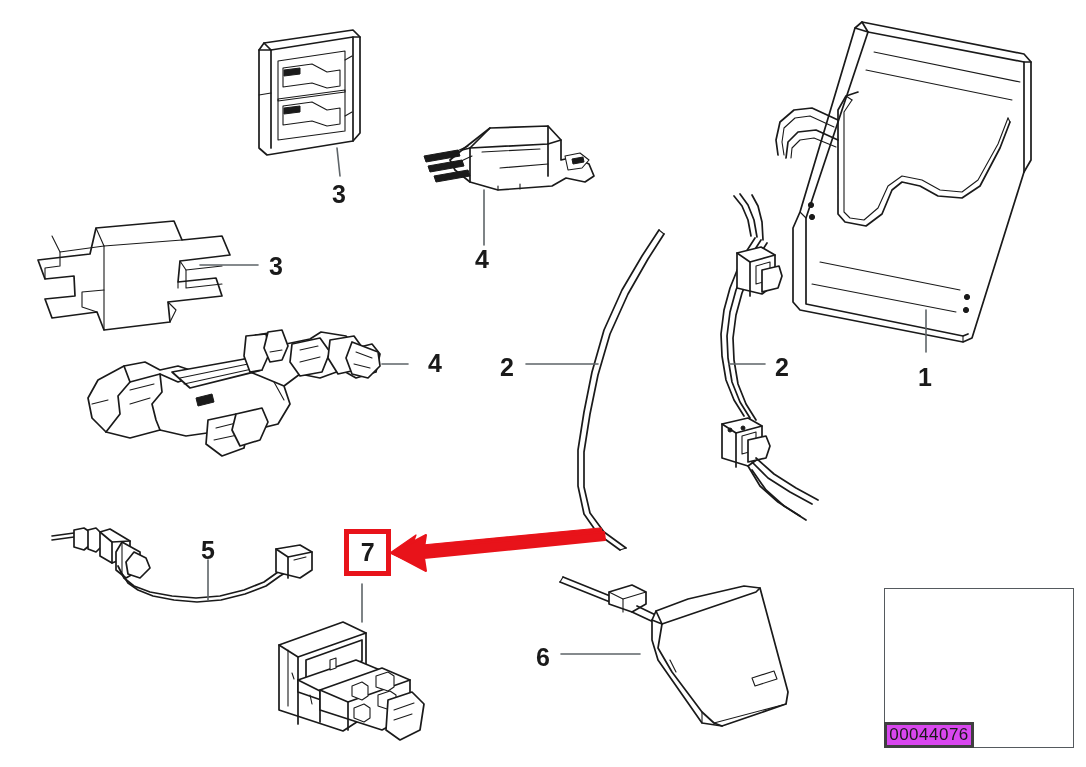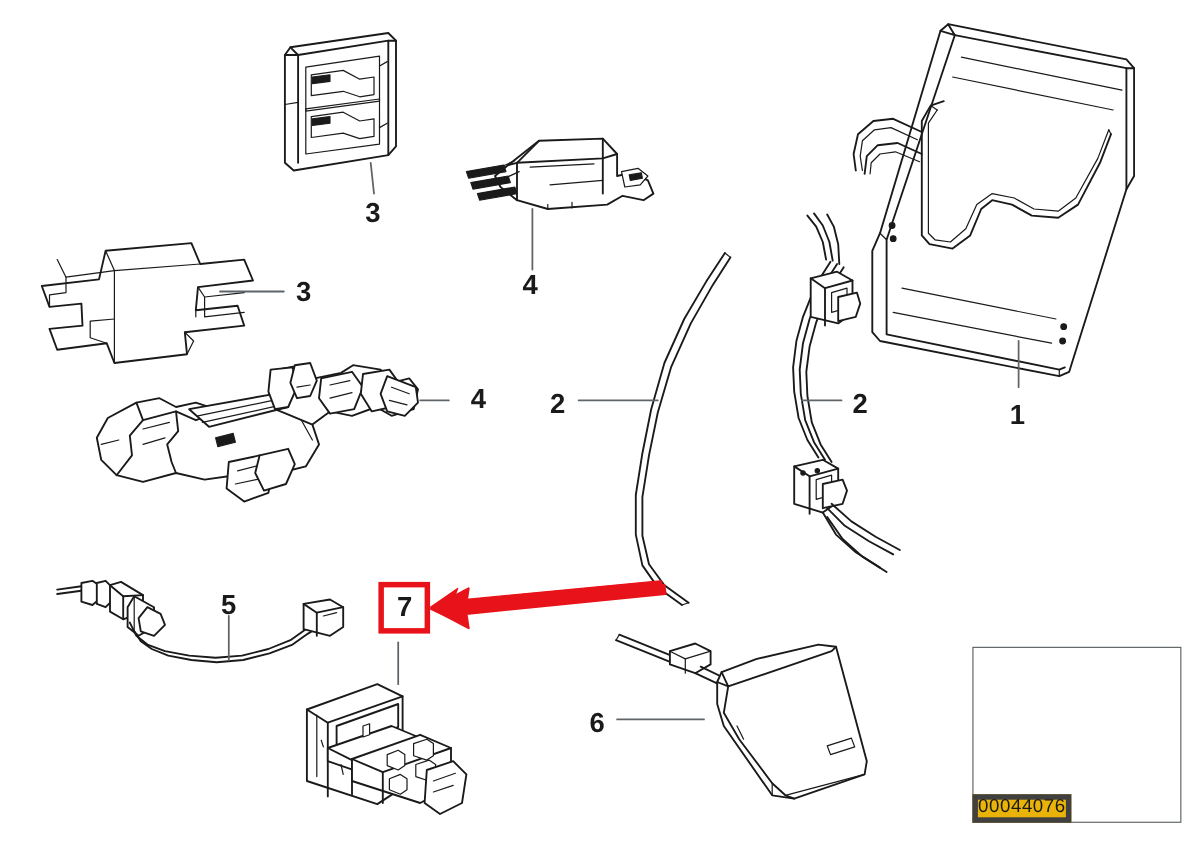--- a/index.html
+++ b/index.html
@@ -45,24 +45,24 @@
   }
   .inset-frame {
     position: absolute;
     box-sizing: border-box;
     background: #ffffff;
     border: 1px solid #555a5e;
   }
   .inset-id-box {
     position: absolute;
     box-sizing: border-box;
-    background: #eab308;
-    border: 5px solid #404040;
+    background: #d946ef;
+    border: 3px solid #404040;
     display: flex;
-    align-items: flex-end;
+    align-items: flex-start;
     justify-content: center;
   }
   .inset-id-text {
     font-family: "Liberation Sans", sans-serif;
     font-size: 17px;
     letter-spacing: 0.5px;
     color: #1a1a1a;
     white-space: nowrap;
   }
 </style>

